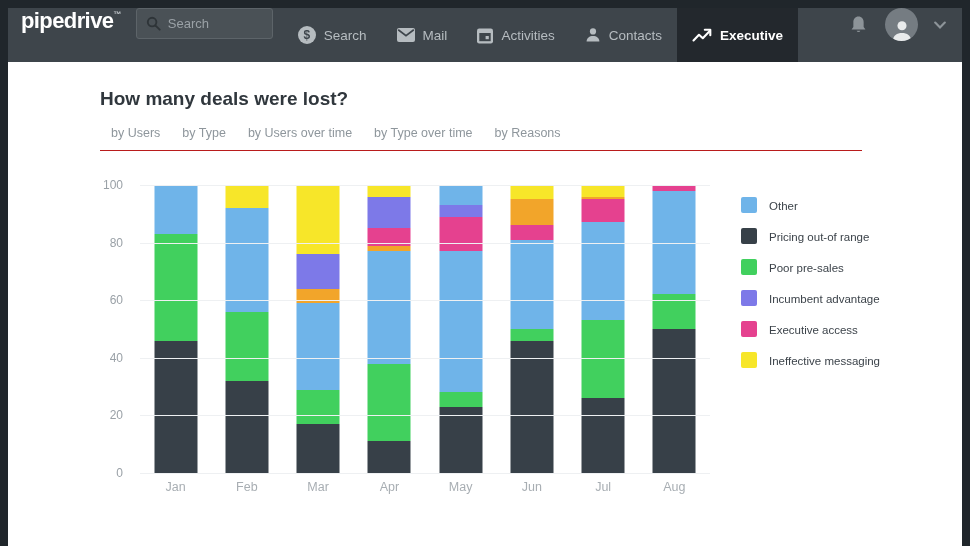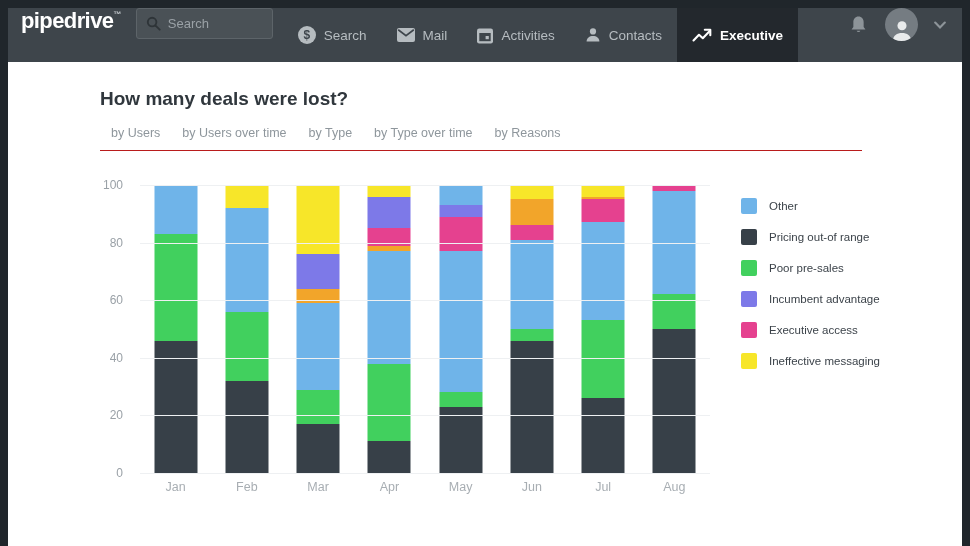--- a/index.html
+++ b/index.html
@@ -39,21 +39,21 @@
   .bars { position:absolute; left:0; top:0; width:100%; height:100%; display:flex; }
   .bar-slot { flex:1; position:relative; }
   .bar { position:absolute; left:50%; transform:translateX(-50%); bottom:0; width:43px; height:100%;
          display:flex; flex-direction:column-reverse; }
   .seg { width:100%; }
   .xlabels { position:absolute; left:132px; top:418px; width:570px; display:flex; }
   .xlabel { flex:1; text-align:center; font-size:12.5px; color:#a8aeb3; }
 
   
   .legend { position:absolute; left:733px; top:136px; }
-  .legend-row { display:flex; align-items:center; gap:12px; height:15px; margin-bottom:16px; cursor:pointer; }
+  .legend-row { display:flex; align-items:flex-end; gap:12px; height:15px; margin-bottom:16px; cursor:pointer; }
   .swatch { width:16px; height:16px; border-radius:2px; flex:none; }
   .legend-label { font-size:11.5px; color:#3c434a; line-height:14px; width:150px; }
 </style>
 </head>
 <body>
 
 <div class="app">
 
   <div class="navbar">
     <div class="logo"><span>pipedrive</span><sup>™</sup></div>
@@ -133,22 +133,22 @@
           </svg>
       </span>
     </div>
   </div>
 
   <div class="content">
     <h1 class="page-title">How many deals were lost?</h1>
 
     <div class="tabs" id="tabs">
         <div class="tab">by Users</div>
+        <div class="tab">by Type</div>
         <div class="tab">by Users over time</div>
-        <div class="tab">by Type</div>
         <div class="tab">by Type over time</div>
         <div class="tab">by Reasons</div>
       </div>
 
     <div class="yaxis" id="yaxis">
         <div class="ylabel" style="bottom: 0%;">0</div>
         <div class="ylabel" style="bottom: 20%;">20</div>
         <div class="ylabel" style="bottom: 40%;">40</div>
         <div class="ylabel" style="bottom: 60%;">60</div>
         <div class="ylabel" style="bottom: 80%;">80</div>

